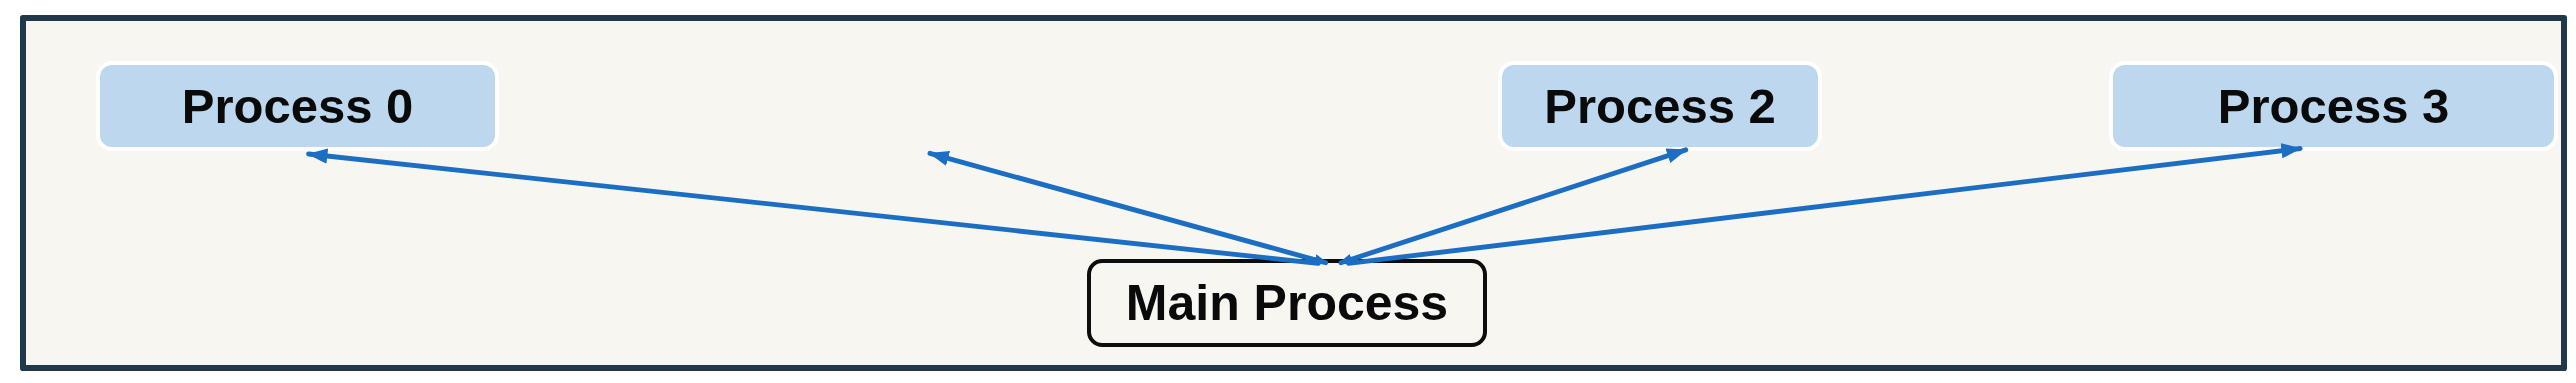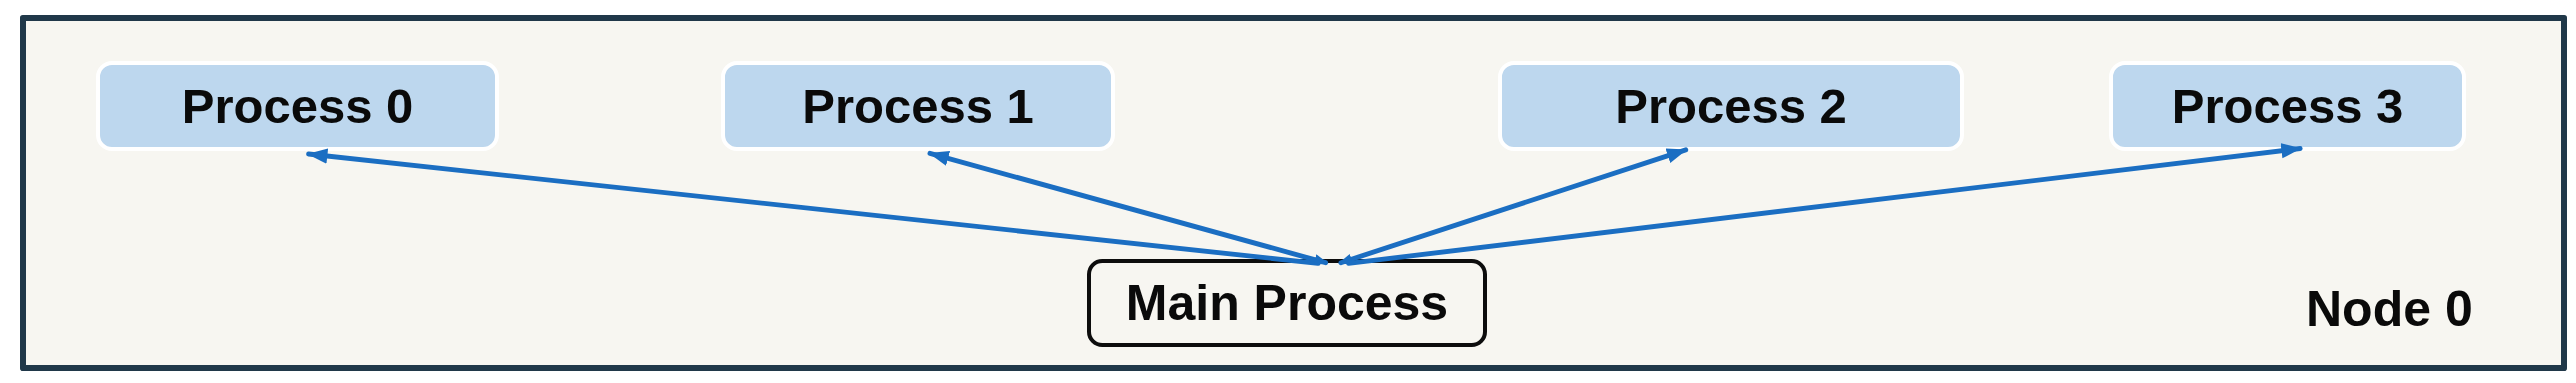--- a/index.html
+++ b/index.html
@@ -31,22 +31,22 @@
     display: flex;
     align-items: center;
     justify-content: center;
     font-weight: 700;
     font-size: 49px;
     color: #0a0a0a;
     z-index: 2;
   }
   .pbox-0 { left: 96px;  width: 403px; }
   .pbox-1 { left: 721px; width: 394px; }
-  .pbox-2 { left: 1498px; width: 466px; }
-  .pbox-3 { left: 2109px; width: 357px; text-align: center; }
+  .pbox-2 { left: 1498px; width: 324px; }
+  .pbox-3 { left: 2109px; width: 449px; text-align: center; }
   .mainbox {
     position: absolute;
     left: 1087px; top: 259px;
     width: 400px; height: 88px;
     box-sizing: border-box;
     background: #f7f6f1;
     border: 4.2px solid #0d0d0d;
     border-radius: 15.3px;
     display: flex;
     align-items: center;
@@ -81,35 +81,31 @@
 </head>
 <body>
 
 <div class="stage">
 
   <div class="container-frame"></div>
 
   <div class="pbox pbox-0">
     <span>Process 0</span>
   </div>
-  <div class="pbox pbox-1">
-    <span>Process 1</span>
-  </div>
   <div class="pbox pbox-2">
     <span>Process 2</span>
   </div>
   <div class="pbox pbox-3">
     <span>Process 3</span>
   </div>
 
   <div class="mainbox">
     <span>Main Process</span>
   </div>
 
-  <div class="node-label">Node 0</div>
 
   <svg class="arrows" viewBox="0 0 3698 551" aria-hidden="true">
     <defs>
       <marker id="head" markerUnits="userSpaceOnUse" markerWidth="34" markerHeight="26" refX="27" refY="11" orient="auto">
         <path d="M0,0 L29,11 L0,22 Z" fill="#1b6ec2"></path>
       </marker>
       <marker id="headStart" markerUnits="userSpaceOnUse" markerWidth="24" markerHeight="18" refX="16" refY="8" orient="auto-start-reverse">
         <path d="M0,0 L20,8 L0,16 Z" fill="#1b6ec2"></path>
       </marker>
     </defs>

